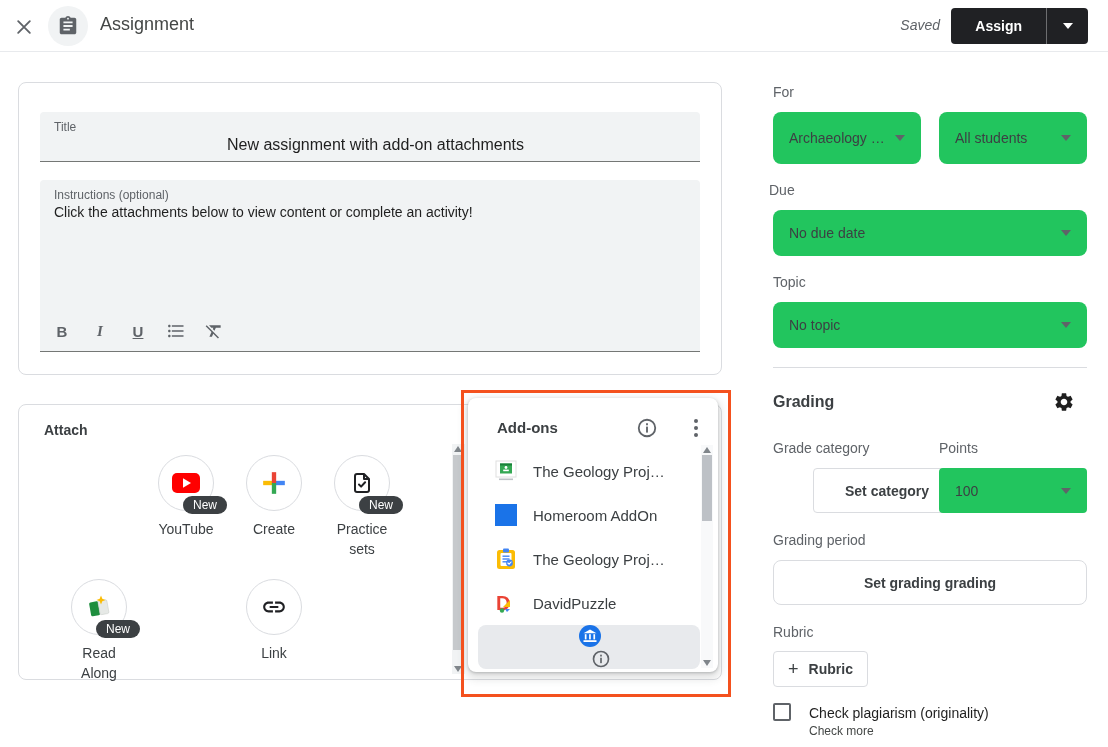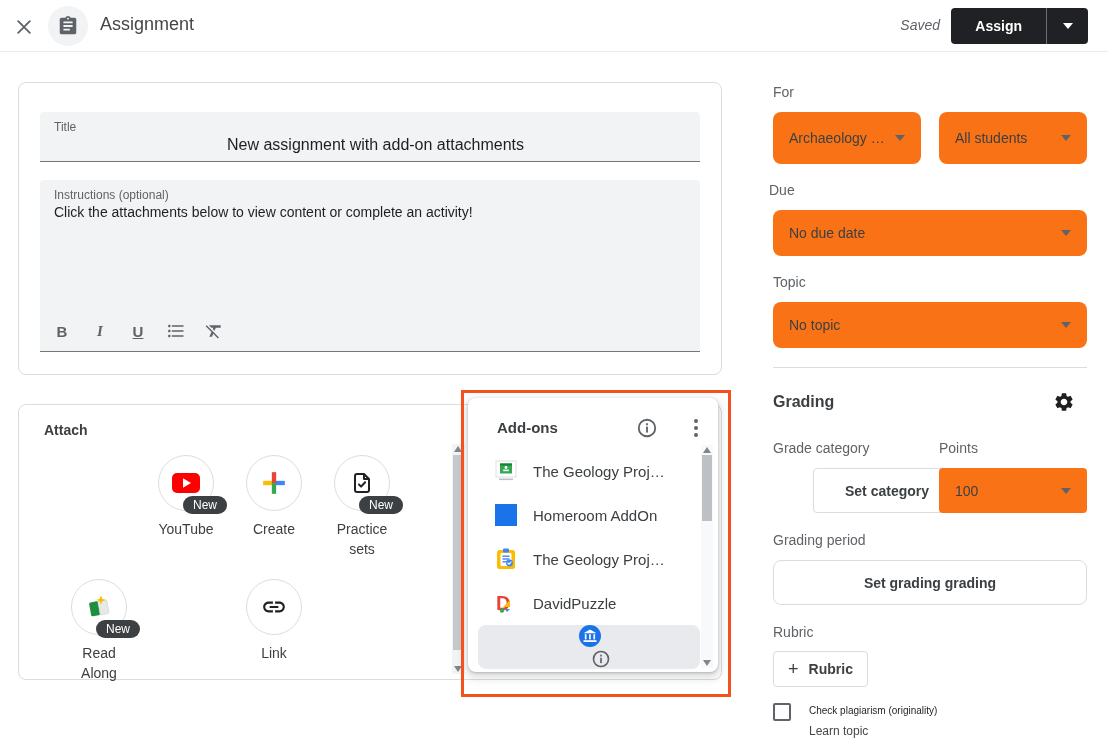--- a/index.html
+++ b/index.html
@@ -74,35 +74,35 @@
   .addon-item.hl { left:10px; width:222px; padding-left:17px; background:#e8eaed; border-radius:8px; }
   .addon-ic { width:22px; height:22px; margin-right:16px; flex:0 0 22px; position:relative; }
   .addon-name { font-size:15px; color:#3c4043; white-space:nowrap; overflow:hidden; max-width:138px; }
   .addon-info-ic { margin-left:6px; width:20px; height:20px; flex:0 0 20px; cursor:pointer; }
 
   .red-annotation { position:absolute; left:461px; top:390px; width:270px; height:307px;
                     border:3px solid #f4511e; z-index:5; pointer-events:none; }
 
   
   .sb-label { position:absolute; font-size:14px; color:#5f6368; }
-  .sel { position:absolute; background:#f97316; border-radius:8px; display:flex; align-items:center;
+  .sel { position:absolute; background:#22c55e; border-radius:8px; display:flex; align-items:center;
          padding:0 16px; font-size:14px; color:#3c4043; cursor:pointer; }
   .sel .txt { flex:1; white-space:nowrap; overflow:hidden; }
   .caret-down { width:0; height:0; border-left:5px solid transparent; border-right:5px solid transparent;
                 border-top:6px solid #5f6368; margin-left:8px; }
   .divider { position:absolute; left:773px; top:367px; width:314px; height:1px; background:#dadce0; }
   .grading-head { position:absolute; left:773px; top:393px; font-size:16px; font-weight:bold; color:#3c4043; }
   .gear { position:absolute; left:1053px; top:391px; width:22px; height:22px; cursor:pointer; }
   .btn-outline { position:absolute; border:1px solid #dadce0; background:#fff; border-radius:4px;
                  display:flex; align-items:center; justify-content:center; font-size:14px; font-weight:bold;
                  color:#3c4043; cursor:pointer; }
   .plus-glyph { font-size:18px; font-weight:normal; color:#3c4043; margin-right:10px; }
   .checkbox { position:absolute; left:773px; top:703px; width:18px; height:18px; border:2px solid #5f6368;
               border-radius:2px; background:#fff; cursor:pointer; }
-  .plag-label { position:absolute; left:809px; top:705px; font-size:10px; color:#1f1f1f; }
+  .plag-label { position:absolute; left:809px; top:705px; font-size:14px; color:#1f1f1f; }
   .learn-more { position:absolute; left:809px; top:724px; font-size:12px; color:#444746; cursor:pointer; }
 </style>
 </head>
 <body>
 
 <div id="app">
 
   <div class="topbar">
     <div class="close-btn">
       <svg viewBox="0 0 24 24" width="20" height="20">
@@ -360,15 +360,15 @@
   <div class="btn-outline" style="left:773px; top:560px; width:314px; height:45px; border-radius:8px;">Set grading grading</div>
 
   <div class="sb-label" style="left:773px; top:624px;">Rubric</div>
   <div class="btn-outline" style="left:773px; top:651px; width:95px; height:36px;">
     <span class="plus-glyph">+</span>
     <span>Rubric</span>
   </div>
 
   <div class="checkbox"></div>
   <div class="plag-label">Check plagiarism (originality)</div>
-  <div class="learn-more">Learn topic</div>
+  <div class="learn-more">Check more</div>
 
 </div>
 
 </body></html>

